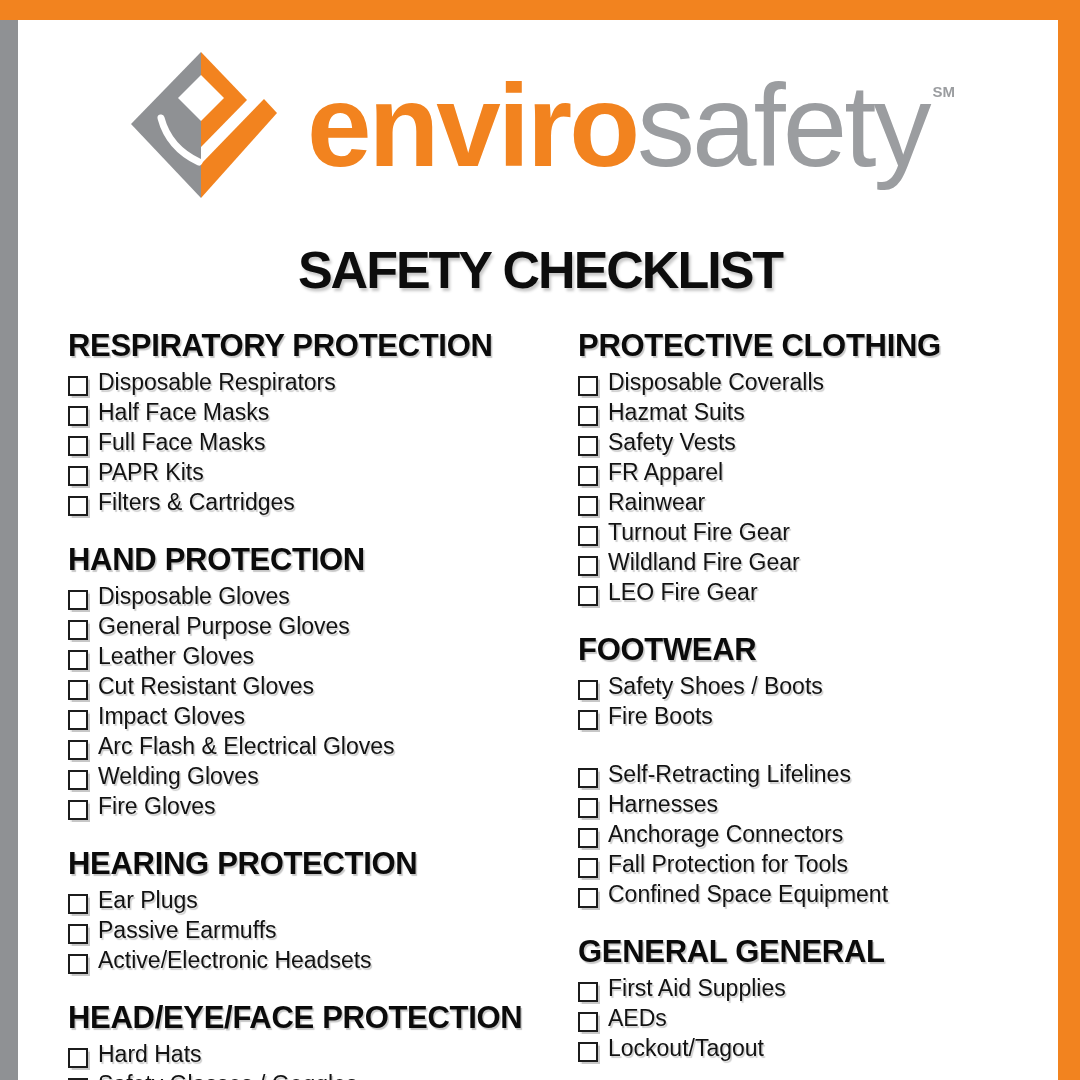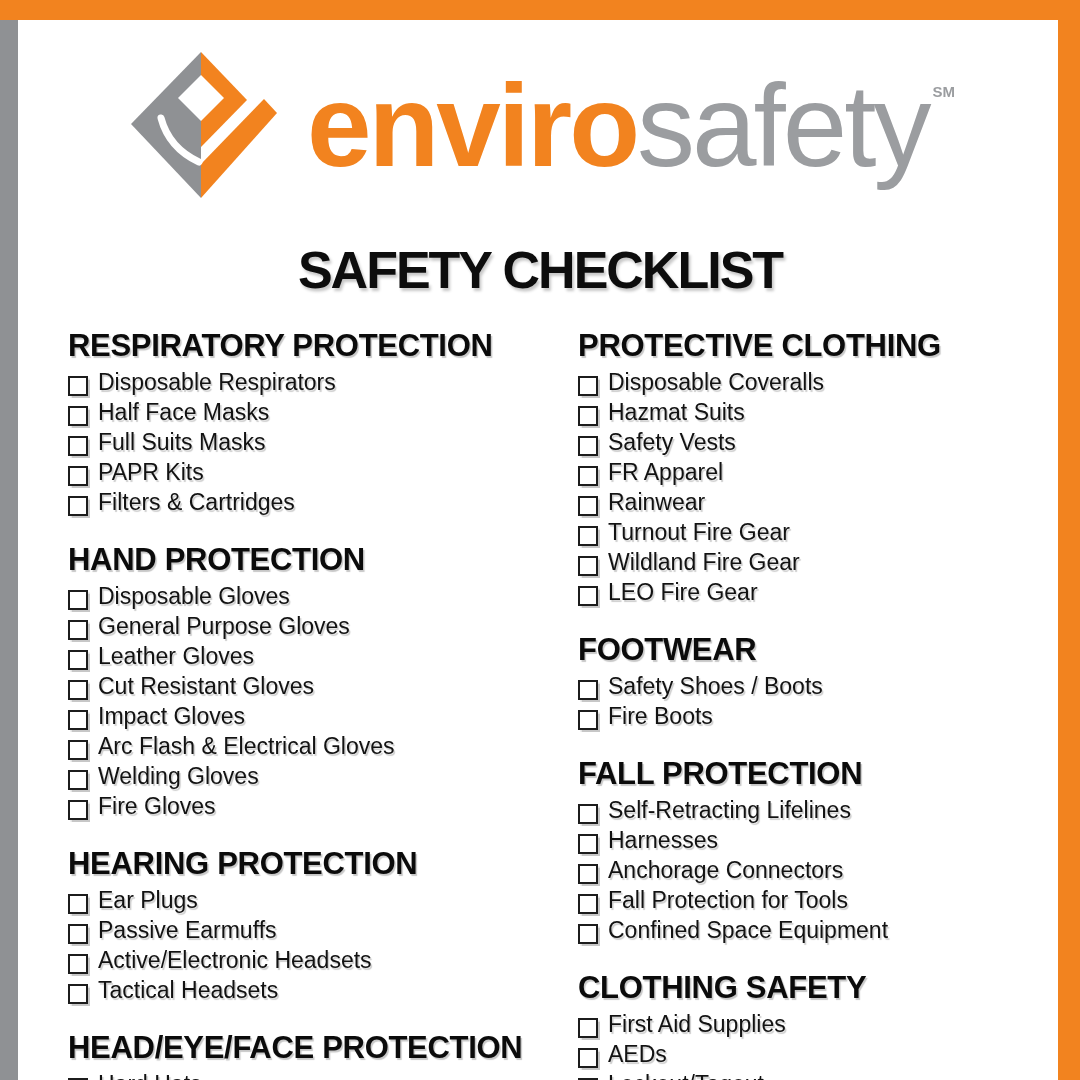--- a/index.html
+++ b/index.html
@@ -86,21 +86,21 @@
           <div class="item">
             <span class="checkbox"></span>
             <span>Disposable Respirators</span>
           </div>
           <div class="item">
             <span class="checkbox"></span>
             <span>Half Face Masks</span>
           </div>
           <div class="item">
             <span class="checkbox"></span>
-            <span>Full Suits Masks</span>
+            <span>Full Face Masks</span>
           </div>
           <div class="item">
             <span class="checkbox"></span>
             <span>PAPR Kits</span>
           </div>
           <div class="item">
             <span class="checkbox"></span>
             <span>Filters &amp; Cartridges</span>
           </div>
         </section>
@@ -145,24 +145,20 @@
             <span class="checkbox"></span>
             <span>Ear Plugs</span>
           </div>
           <div class="item">
             <span class="checkbox"></span>
             <span>Passive Earmuffs</span>
           </div>
           <div class="item">
             <span class="checkbox"></span>
             <span>Active/Electronic Headsets</span>
-          </div>
-          <div class="item">
-            <span class="checkbox"></span>
-            <span>Tactical Headsets</span>
           </div>
         </section>
         <section>
           <h2>HEAD/EYE/FACE PROTECTION</h2>
           <div class="item">
             <span class="checkbox"></span>
             <span>Hard Hats</span>
           </div>
           <div class="item">
             <span class="checkbox"></span>
@@ -211,21 +207,20 @@
           <div class="item">
             <span class="checkbox"></span>
             <span>Safety Shoes / Boots</span>
           </div>
           <div class="item">
             <span class="checkbox"></span>
             <span>Fire Boots</span>
           </div>
         </section>
         <section>
-          <h2>FALL PROTECTION</h2>
           <div class="item">
             <span class="checkbox"></span>
             <span>Self-Retracting Lifelines</span>
           </div>
           <div class="item">
             <span class="checkbox"></span>
             <span>Harnesses</span>
           </div>
           <div class="item">
             <span class="checkbox"></span>
@@ -234,21 +229,21 @@
           <div class="item">
             <span class="checkbox"></span>
             <span>Fall Protection for Tools</span>
           </div>
           <div class="item">
             <span class="checkbox"></span>
             <span>Confined Space Equipment</span>
           </div>
         </section>
         <section>
-          <h2>CLOTHING SAFETY</h2>
+          <h2>GENERAL GENERAL</h2>
           <div class="item">
             <span class="checkbox"></span>
             <span>First Aid Supplies</span>
           </div>
           <div class="item">
             <span class="checkbox"></span>
             <span>AEDs</span>
           </div>
           <div class="item">
             <span class="checkbox"></span>

